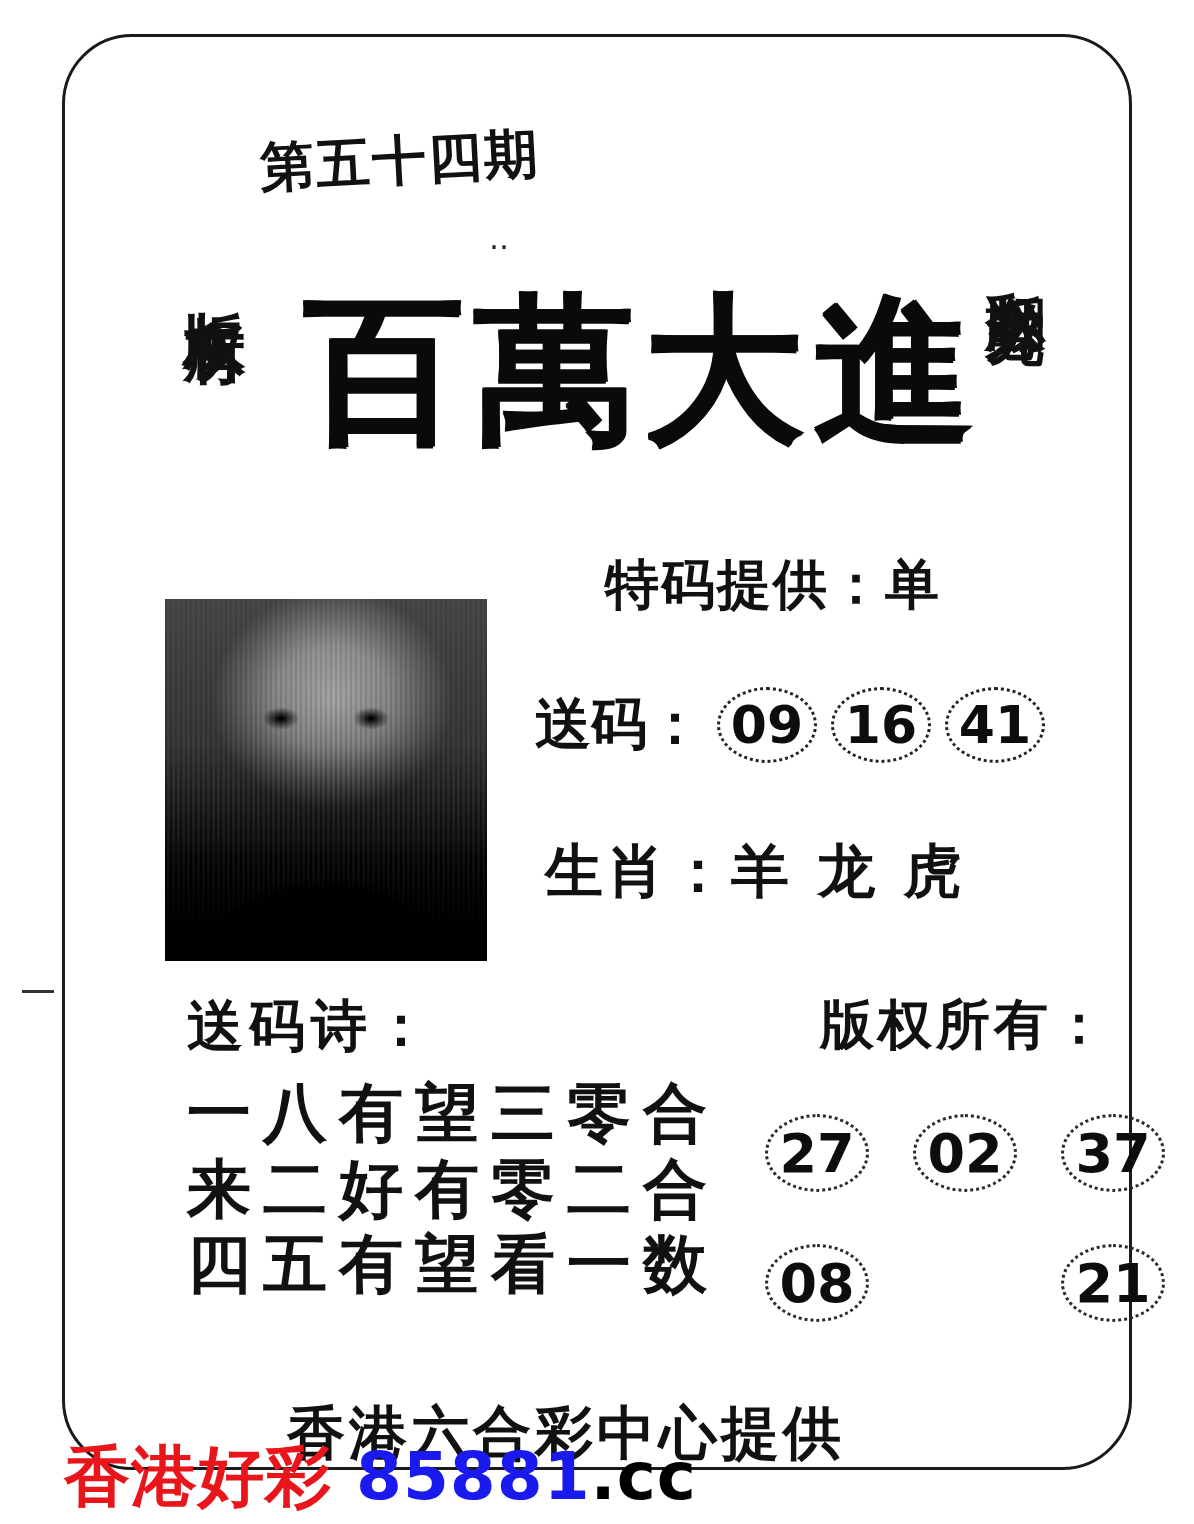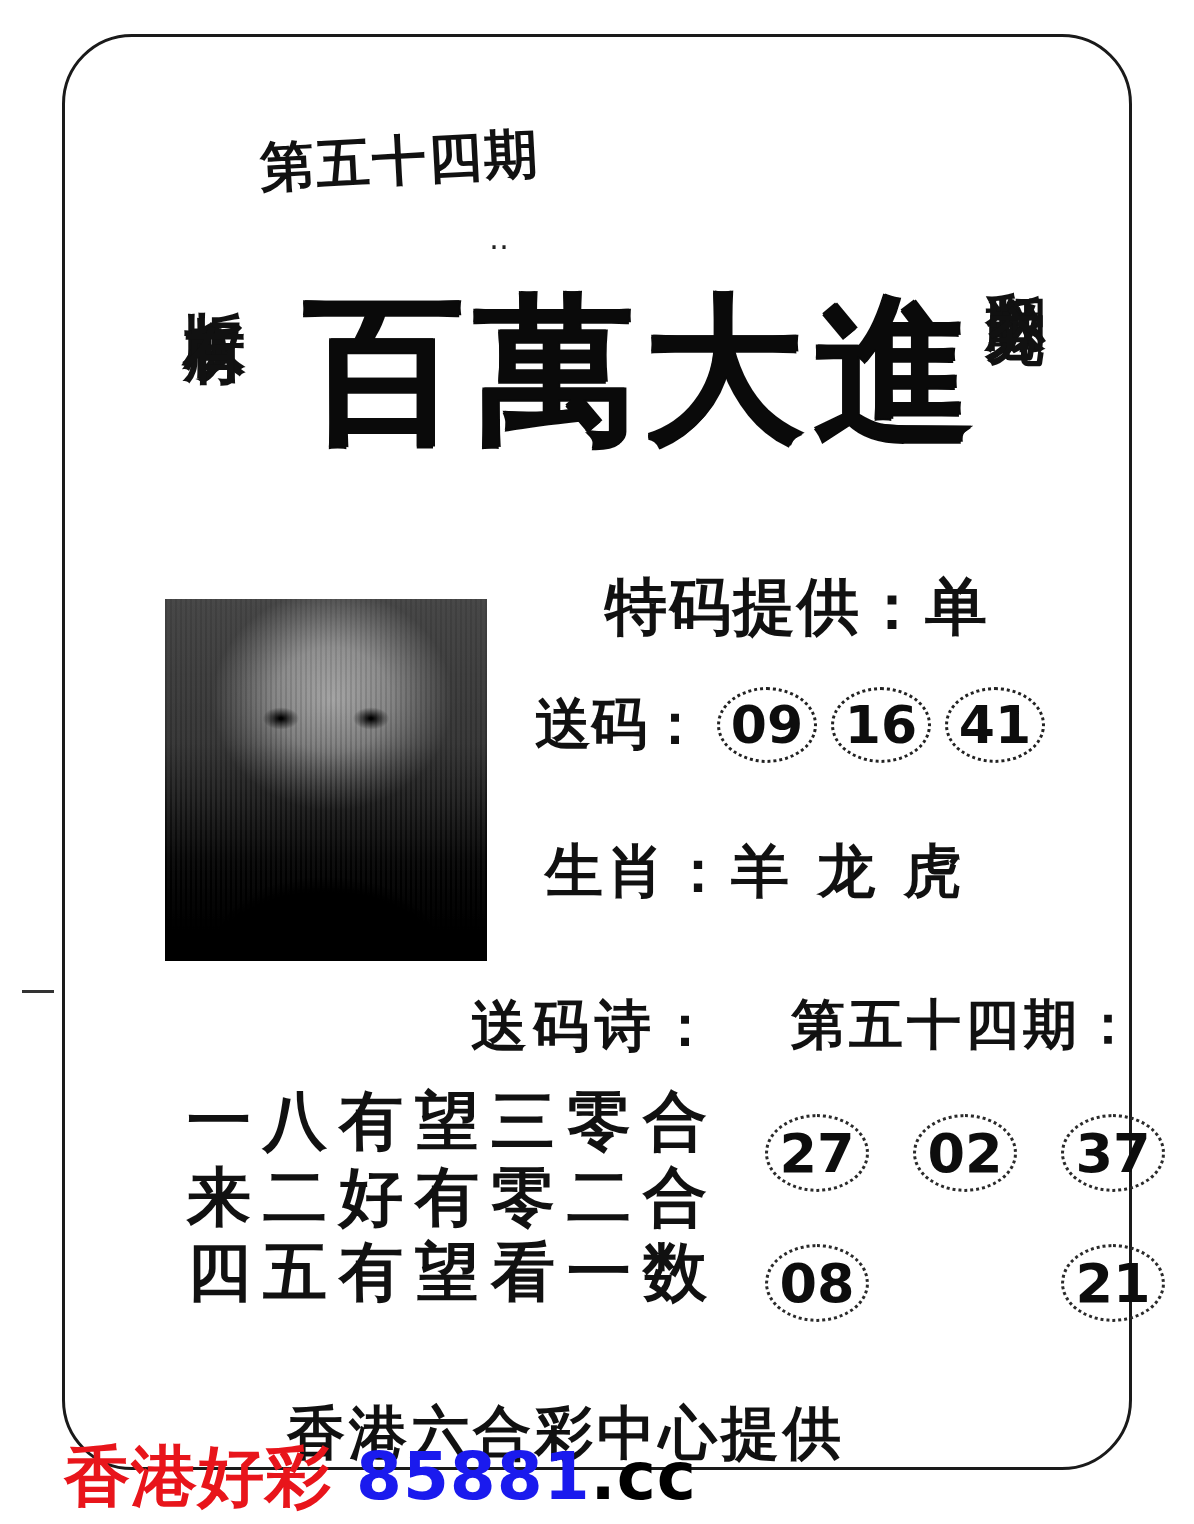--- a/index.html
+++ b/index.html
@@ -88,23 +88,23 @@
     top: 184px;
     font-size: 30px;
     color: #222;
     letter-spacing: 6px;
   }
 
   
   #special-line {
     position: absolute;
     left: 540px;
-    top: 528px;
-    font-family: "DejaVu Serif", "Liberation Serif", serif;
-    font-size: 62px;
+    top: 512px;
+    font-family: "DejaVu Serif", "Liberation Serif", serif;
+    font-size: 54px;
     font-weight: 700;
     color: #111;
     white-space: nowrap;
     letter-spacing: 2px;
   }
 
   
   #photo {
     position: absolute;
     left: 100px;
@@ -178,22 +178,21 @@
     position: absolute;
     left: 122px;
     top: 952px;
     font-family: "DejaVu Serif", "Liberation Serif", serif;
     color: #111;
     font-weight: 700;
   }
   #poem .poem-title {
     font-size: 56px;
     letter-spacing: 6px;
-    margin-bottom: 18px;
-    text-align: right;
+    margin-bottom: 10px;
   }
   #poem .poem-line {
     font-size: 64px;
     letter-spacing: 12px;
     line-height: 1.18;
     white-space: nowrap;
   }
 
   
   #lianma {
@@ -299,21 +298,21 @@
   <div id="zodiac-row">生肖：羊 龙 虎</div>
 
   <div id="poem">
     <div class="poem-title">送码诗：</div>
     <div class="poem-line">一八有望三零合</div>
     <div class="poem-line">来二好有零二合</div>
     <div class="poem-line">四五有望看一数</div>
   </div>
 
   <div id="lianma">
-    <div class="lm-title">第五十四期：</div>
+    <div class="lm-title">版权所有：</div>
     <div class="lm-row">
       <span class="lm-ball">27</span>
       <span class="lm-ball">02</span>
       <span class="lm-ball">37</span>
     </div>
     <div class="lm-row">
       <span class="lm-ball">08</span>
       <span class="lm-ball">21</span>
     </div>
   </div>

